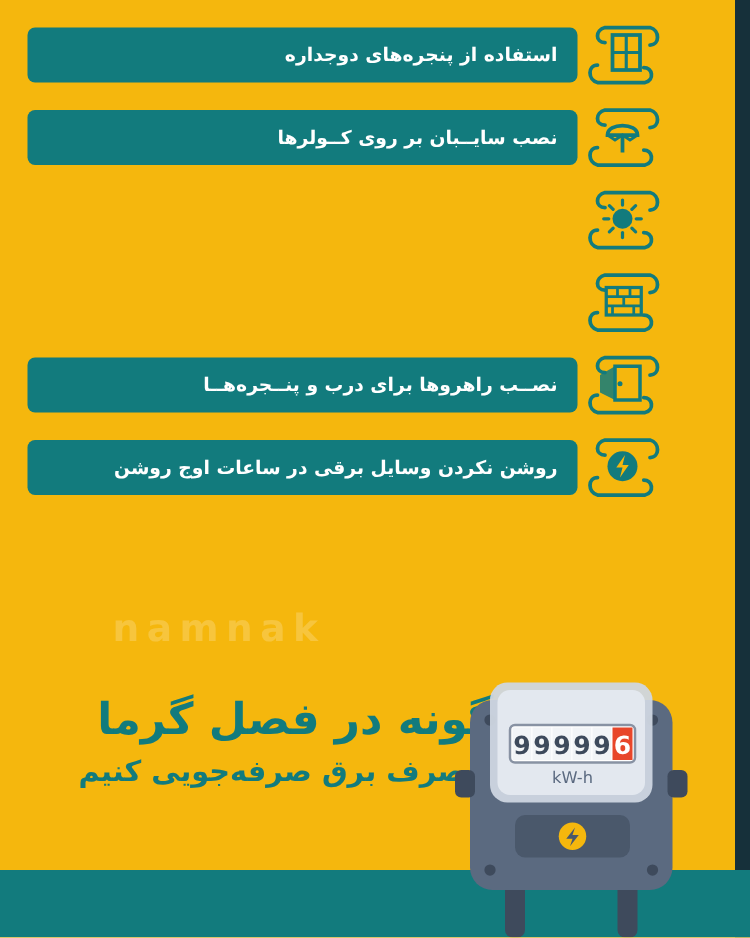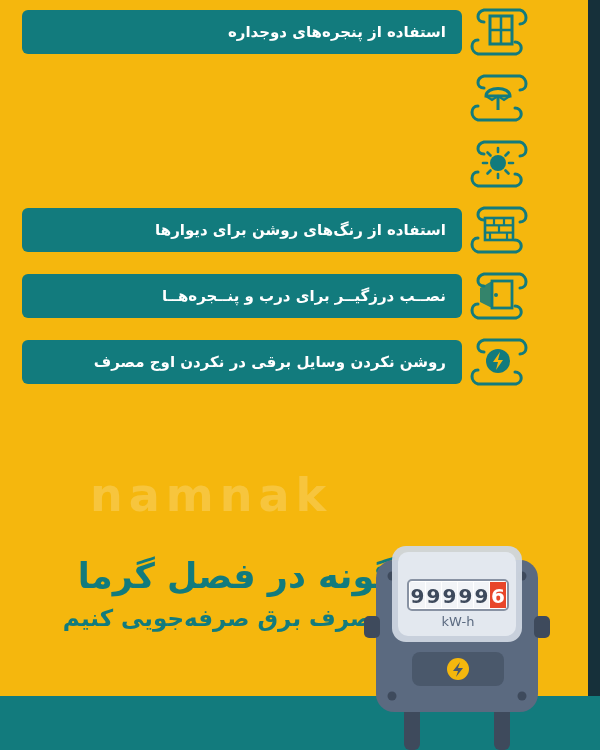--- a/index.html
+++ b/index.html
@@ -24,32 +24,32 @@
   
   #right-strip {
     position: absolute;
     top: 0; right: 0;
     width: 12px; height: 750px;
     background: #16303a;
   }
   
   #watermark {
     position: absolute;
-    left: 90px; top: 468px;
-    font-size: 46px;
+    left: 90px; top: 486px;
+    font-size: 30px;
     font-weight: bold;
     letter-spacing: 6px;
     color: rgba(255,255,255,0.20);
     user-select: none;
   }
 
   
   #tips {
     position: absolute;
-    left: 0; top: 4px;
+    left: 0; top: 16px;
     width: 540px;
     text-decoration: underline;
   }
   .tip-row {
     position: relative;
     height: 56px;
     margin-bottom: 10px;
     display: flex;
     align-items: center;
     justify-content: flex-end;
@@ -140,20 +140,23 @@
           <path d="M12 36 C4 36 4 48 12 50 L50 50 C58 48 56 38 49 38" fill="none" stroke="#127b7d" stroke-width="3" stroke-linecap="round"></path>
           <path d="M54 20 C62 20 62 8 54 6 L18 6 C10 8 10 18 18 18" fill="none" stroke="#127b7d" stroke-width="3" stroke-linecap="round"></path>
           <rect x="24" y="12" width="22" height="28" fill="none" stroke="#127b7d" stroke-width="3"></rect>
           <line x1="35" y1="12" x2="35" y2="40" stroke="#127b7d" stroke-width="2.5"></line>
           <line x1="24" y1="26" x2="46" y2="26" stroke="#127b7d" stroke-width="2.5"></line>
         </svg>
       </span>
     </div>
 
     <div class="tip-row">
+      <div class="tip-bar">
+        <span class="tip-text">نصب سایــبان بر روی کــولرها</span>
+      </div>
       <span class="tip-icon">
         <svg width="66" height="56" viewBox="0 0 66 56">
           <path d="M12 36 C4 36 4 48 12 50 L50 50 C58 48 56 38 49 38" fill="none" stroke="#127b7d" stroke-width="3" stroke-linecap="round"></path>
           <path d="M54 20 C62 20 62 8 54 6 L18 6 C10 8 10 18 18 18" fill="none" stroke="#127b7d" stroke-width="3" stroke-linecap="round"></path>
           <path d="M20 26 C20 16 44 16 44 26 Z" fill="none" stroke="#127b7d" stroke-width="3"></path>
           <line x1="32" y1="26" x2="32" y2="40" stroke="#127b7d" stroke-width="3"></line>
           <path d="M20 26 L26 30 L32 26 L38 30 L44 26" fill="none" stroke="#127b7d" stroke-width="2.2"></path>
         </svg>
       </span>
     </div>
@@ -172,57 +175,54 @@
             <line x1="21.5" y1="16.5" x2="24.5" y2="19.5"></line>
             <line x1="39.5" y1="34.5" x2="42.5" y2="37.5"></line>
             <line x1="42.5" y1="16.5" x2="39.5" y2="19.5"></line>
             <line x1="24.5" y1="34.5" x2="21.5" y2="37.5"></line>
           </g>
         </svg>
       </span>
     </div>
 
     <div class="tip-row">
-      <div class="tip-bar">
-        <span class="tip-text">استفاده از رنگ‌های روشن برای دیوارها</span>
-      </div>
       <span class="tip-icon">
         <svg width="66" height="56" viewBox="0 0 66 56">
           <path d="M12 36 C4 36 4 48 12 50 L50 50 C58 48 56 38 49 38" fill="none" stroke="#127b7d" stroke-width="3" stroke-linecap="round"></path>
           <path d="M54 20 C62 20 62 8 54 6 L18 6 C10 8 10 18 18 18" fill="none" stroke="#127b7d" stroke-width="3" stroke-linecap="round"></path>
           <rect x="19" y="16" width="28" height="22" fill="none" stroke="#127b7d" stroke-width="2.6"></rect>
           <line x1="19" y1="23.3" x2="47" y2="23.3" stroke="#127b7d" stroke-width="2.2"></line>
           <line x1="19" y1="30.6" x2="47" y2="30.6" stroke="#127b7d" stroke-width="2.2"></line>
           <line x1="28" y1="16" x2="28" y2="23.3" stroke="#127b7d" stroke-width="2.2"></line>
           <line x1="38" y1="16" x2="38" y2="23.3" stroke="#127b7d" stroke-width="2.2"></line>
           <line x1="33" y1="23.3" x2="33" y2="30.6" stroke="#127b7d" stroke-width="2.2"></line>
           <line x1="24" y1="30.6" x2="24" y2="38" stroke="#127b7d" stroke-width="2.2"></line>
           <line x1="41" y1="30.6" x2="41" y2="38" stroke="#127b7d" stroke-width="2.2"></line>
         </svg>
       </span>
     </div>
 
     <div class="tip-row">
       <div class="tip-bar">
-        <span class="tip-text">نصــب درزگیــر برای درب و پنــجره‌هــا</span>
+        <span class="tip-text">نصــب راهروها برای درب و پنــجره‌هــا</span>
       </div>
       <span class="tip-icon">
         <svg width="66" height="56" viewBox="0 0 66 56">
           <path d="M12 36 C4 36 4 48 12 50 L50 50 C58 48 56 38 49 38" fill="none" stroke="#127b7d" stroke-width="3" stroke-linecap="round"></path>
           <path d="M54 20 C62 20 62 8 54 6 L18 6 C10 8 10 18 18 18" fill="none" stroke="#127b7d" stroke-width="3" stroke-linecap="round"></path>
           <rect x="26" y="13" width="20" height="27" fill="none" stroke="#127b7d" stroke-width="2.8"></rect>
           <circle cx="30" cy="27" r="2" fill="#127b7d"></circle>
           <path d="M26 13 L14 20 L14 34 L26 40" fill="#127b7d" opacity="0.85"></path>
         </svg>
       </span>
     </div>
 
     <div class="tip-row">
       <div class="tip-bar">
-        <span class="tip-text">روشن نکردن وسایل برقی در نکردن اوج مصرف</span>
+        <span class="tip-text">روشن نکردن وسایل برقی در ساعات اوج روشن</span>
       </div>
       <span class="tip-icon">
         <svg width="66" height="56" viewBox="0 0 66 56">
           <path d="M12 36 C4 36 4 48 12 50 L50 50 C58 48 56 38 49 38" fill="none" stroke="#127b7d" stroke-width="3" stroke-linecap="round"></path>
           <path d="M54 20 C62 20 62 8 54 6 L18 6 C10 8 10 18 18 18" fill="none" stroke="#127b7d" stroke-width="3" stroke-linecap="round"></path>
           <circle cx="32" cy="27" r="12" fill="#127b7d"></circle>
           <path d="M34 18 L27 28 L32 28 L30 36 L37 26 L32 26 Z" fill="#f5b70d"></path>
         </svg>
       </span>
     </div>

